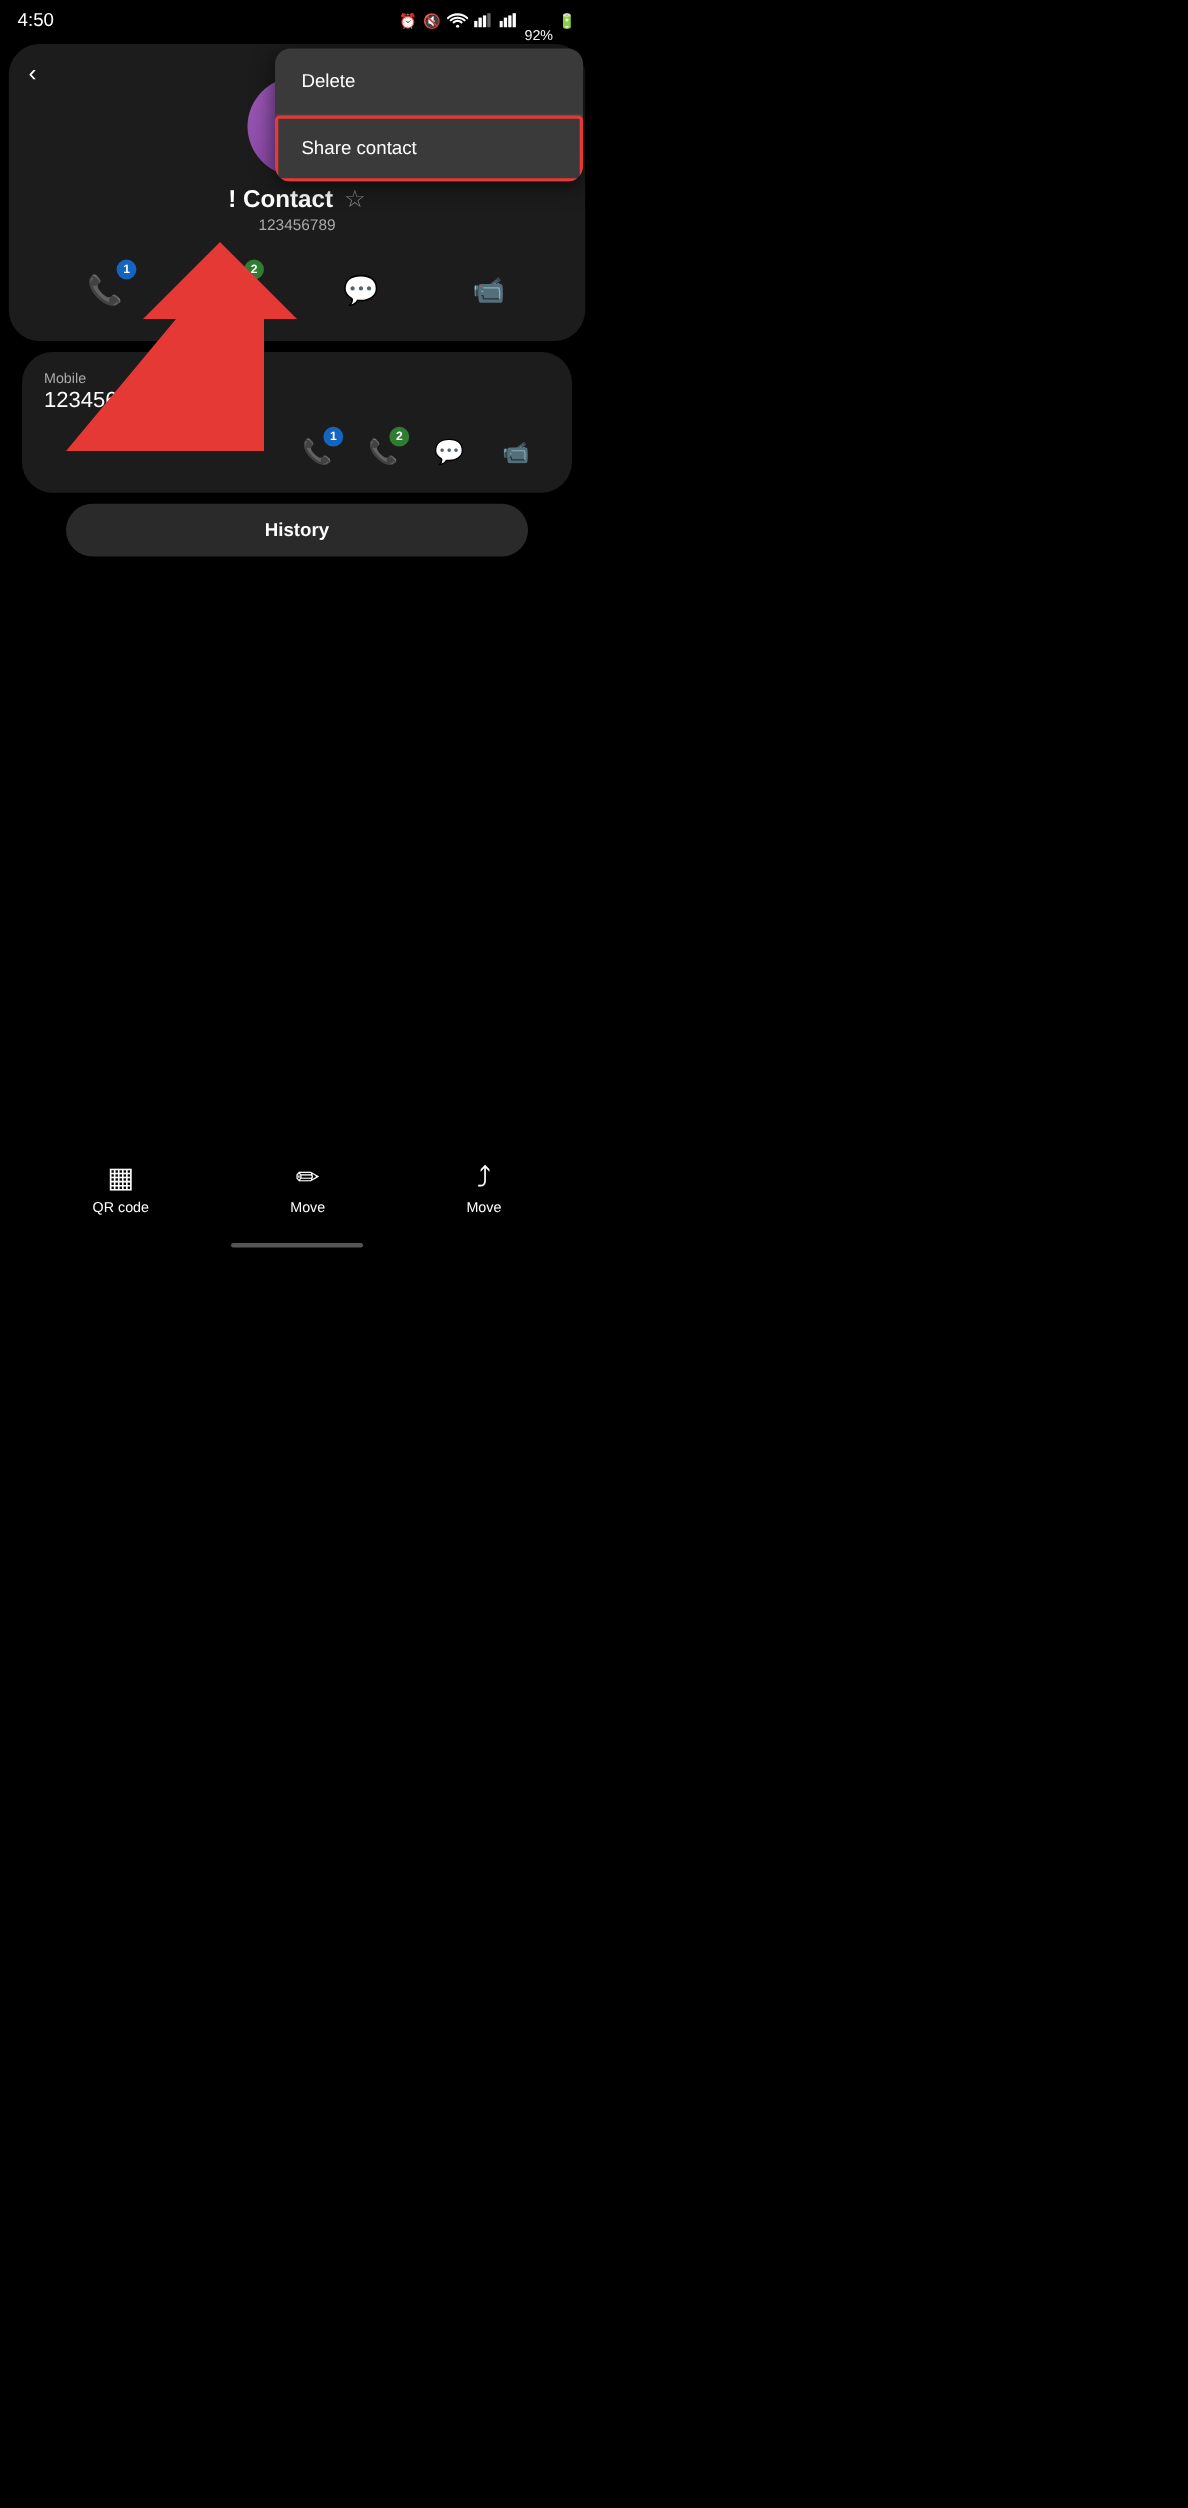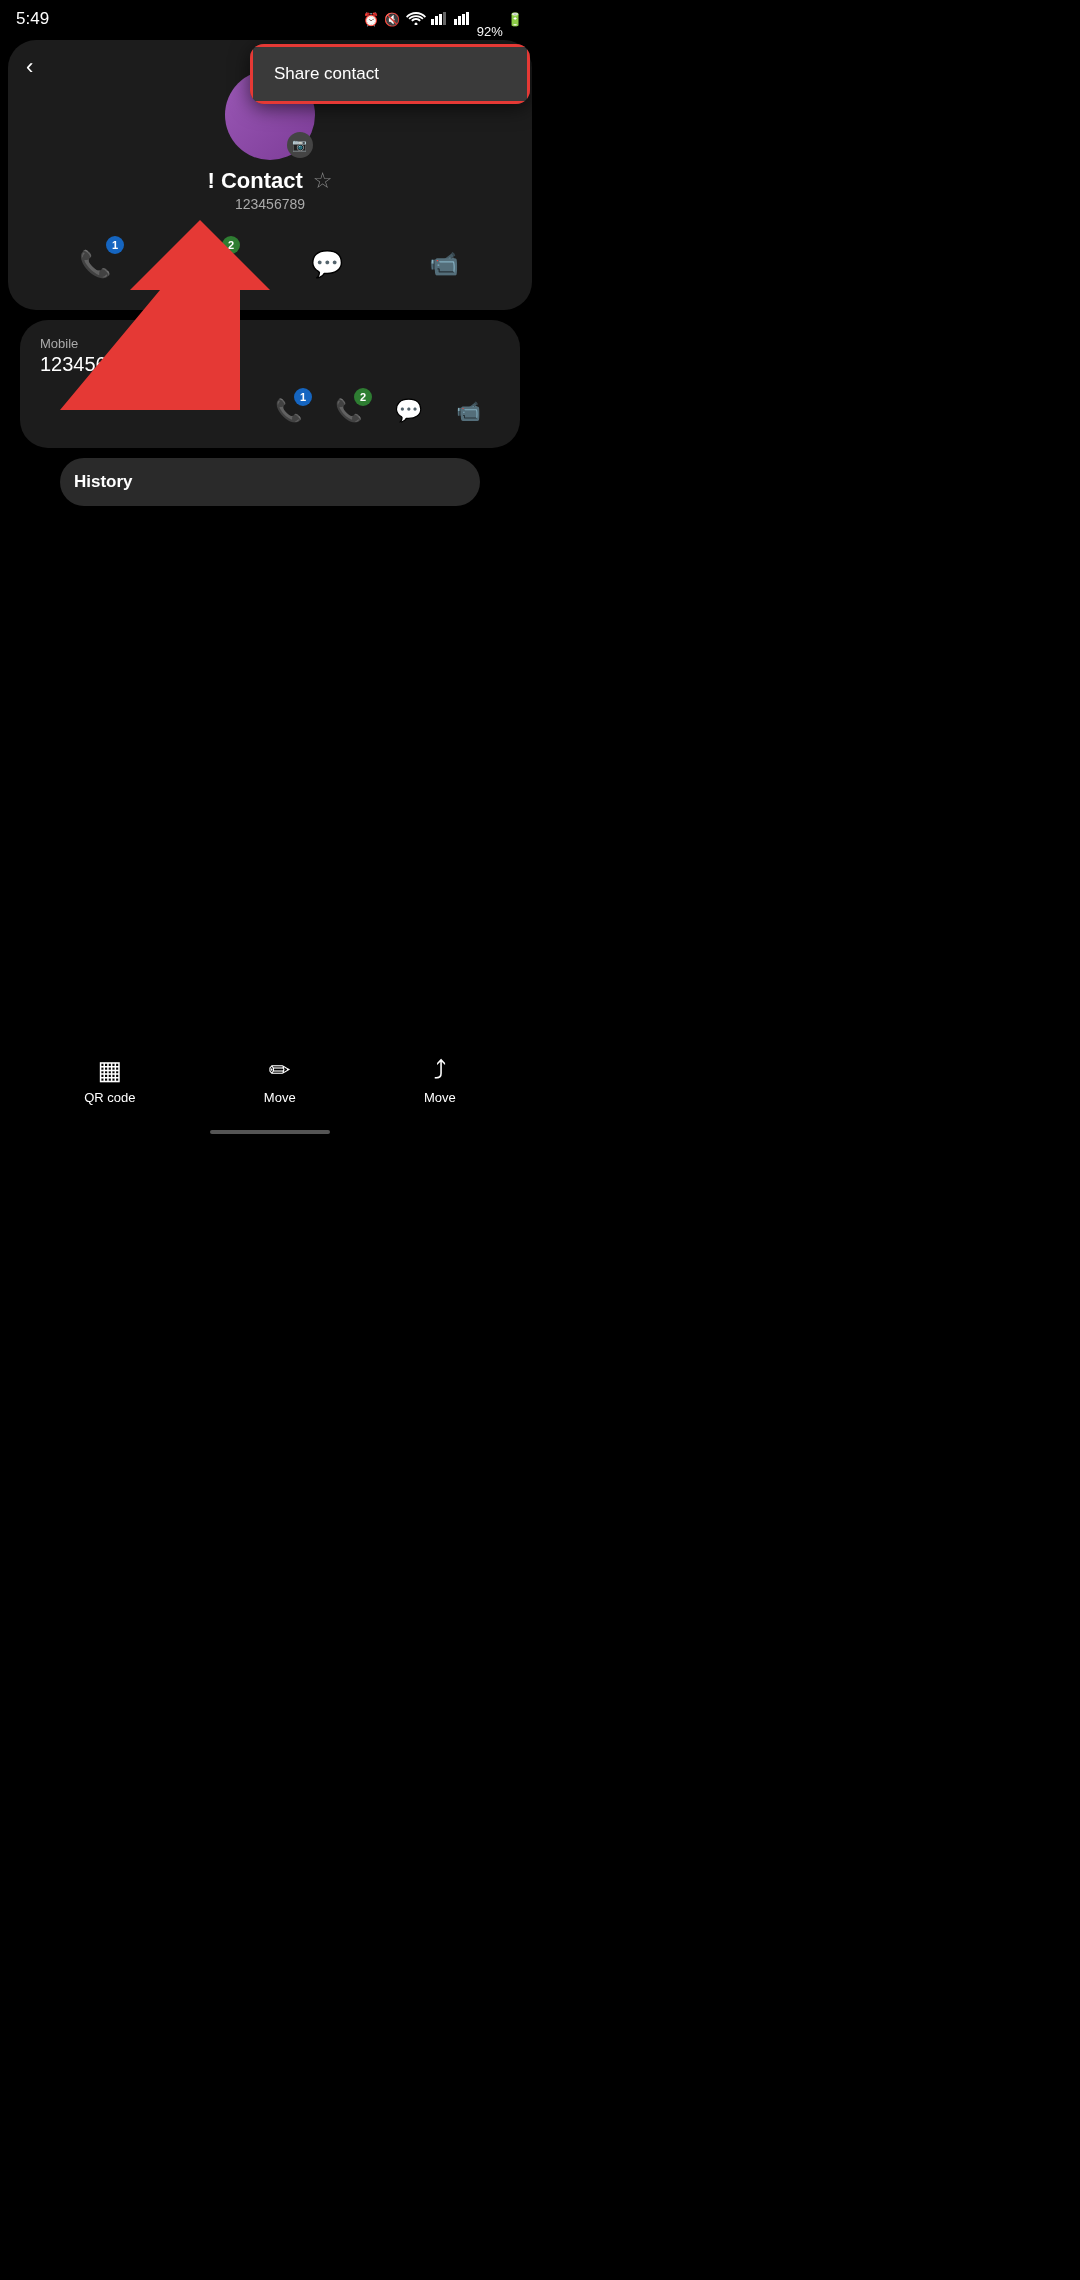--- a/index.html
+++ b/index.html
@@ -188,20 +188,21 @@
       margin-top: 14px;
       padding-right: 10px;
     }
 
     
     .history-btn {
       background: #2a2a2a;
       border-radius: 30px;
       margin: 10px 60px;
       padding: 14px;
+      text-align: center;
       color: #fff;
       font-size: 17px;
       font-weight: 600;
       cursor: pointer;
     }
 
     
     .bottom-bar {
       position: absolute;
       bottom: 0;
@@ -283,21 +284,21 @@
       width: 120px;
       height: 4px;
       background: #555;
       border-radius: 2px;
     }
   </style>
 </head>
 <body>
 
 <div class="status-bar">
-  <span class="status-time">5:49</span>
+  <span class="status-time">4:50</span>
   <div class="status-icons">
     <span>⏰</span>
     <span>🔇</span>
     <span>
       <svg width="20" height="14" viewBox="0 0 20 14" fill="white">
         <path d="M10 3C6.5 3 3.4 4.4 1.2 6.7L0 5.4C2.5 2.7 6 1 10 1s7.5 1.7 10 4.4L18.8 6.7C16.6 4.4 13.5 3 10 3z"></path>
         <path d="M10 6c-2.5 0-4.7 1-6.3 2.6L2.5 7.3C4.4 5.4 6.9 4.2 10 4.2s5.6 1.2 7.5 3.1l-1.2 1.3C14.7 7 12.5 6 10 6z"></path>
         <path d="M10 9c-1.4 0-2.6.6-3.5 1.5L5.2 9.2C6.4 7.9 8.1 7 10 7s3.6.9 4.8 2.2l-1.3 1.3C12.6 9.6 11.4 9 10 9z"></path>
         <circle cx="10" cy="13" r="1.5"></circle>
       </svg>
@@ -393,20 +394,23 @@
       </div>
     </div>
   </div>
 </div>
 
 <div class="history-btn">
   <span>History</span>
 </div>
 
 <div class="dropdown-menu">
+  <div class="dropdown-item">
+    <span>Delete</span>
+  </div>
   <div class="dropdown-item highlighted">
     <span>Share contact</span>
   </div>
 </div>
 
 <div class="red-arrow">
   <svg width="260" height="220" viewBox="0 0 260 220">
 
     <defs>
       <marker id="arrowhead" markerWidth="10" markerHeight="7" refX="10" refY="3.5" orient="auto">

